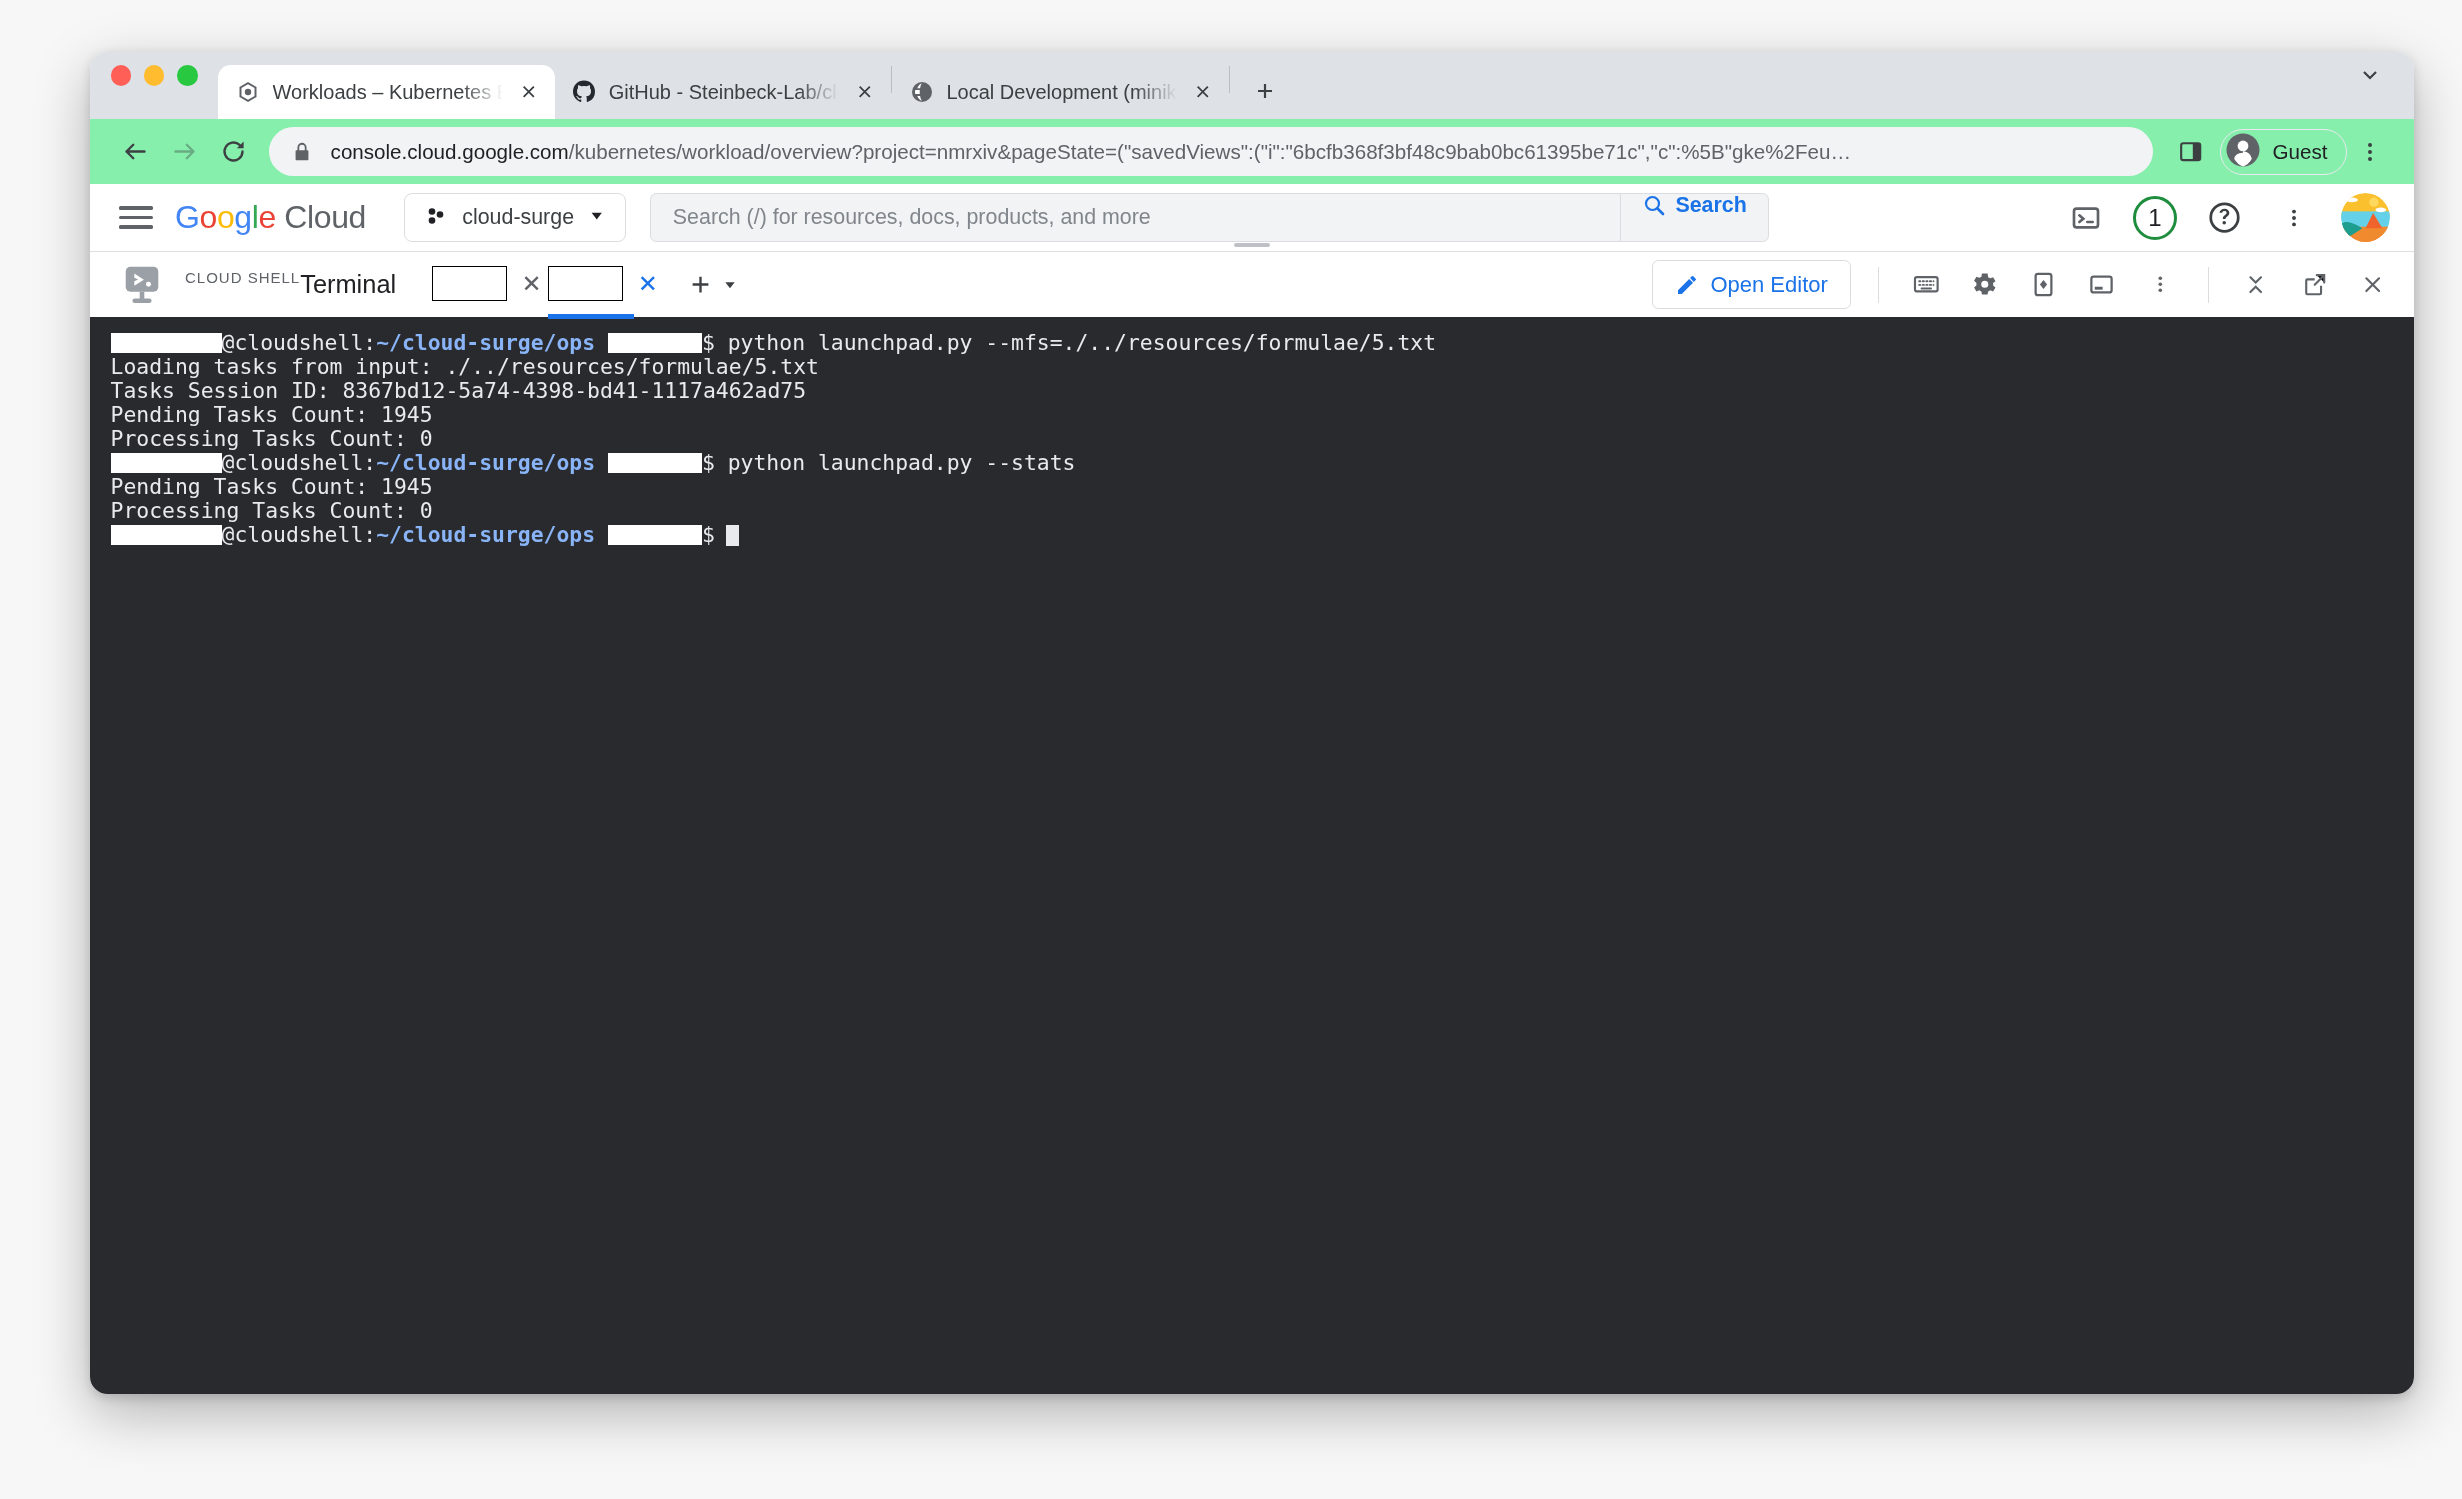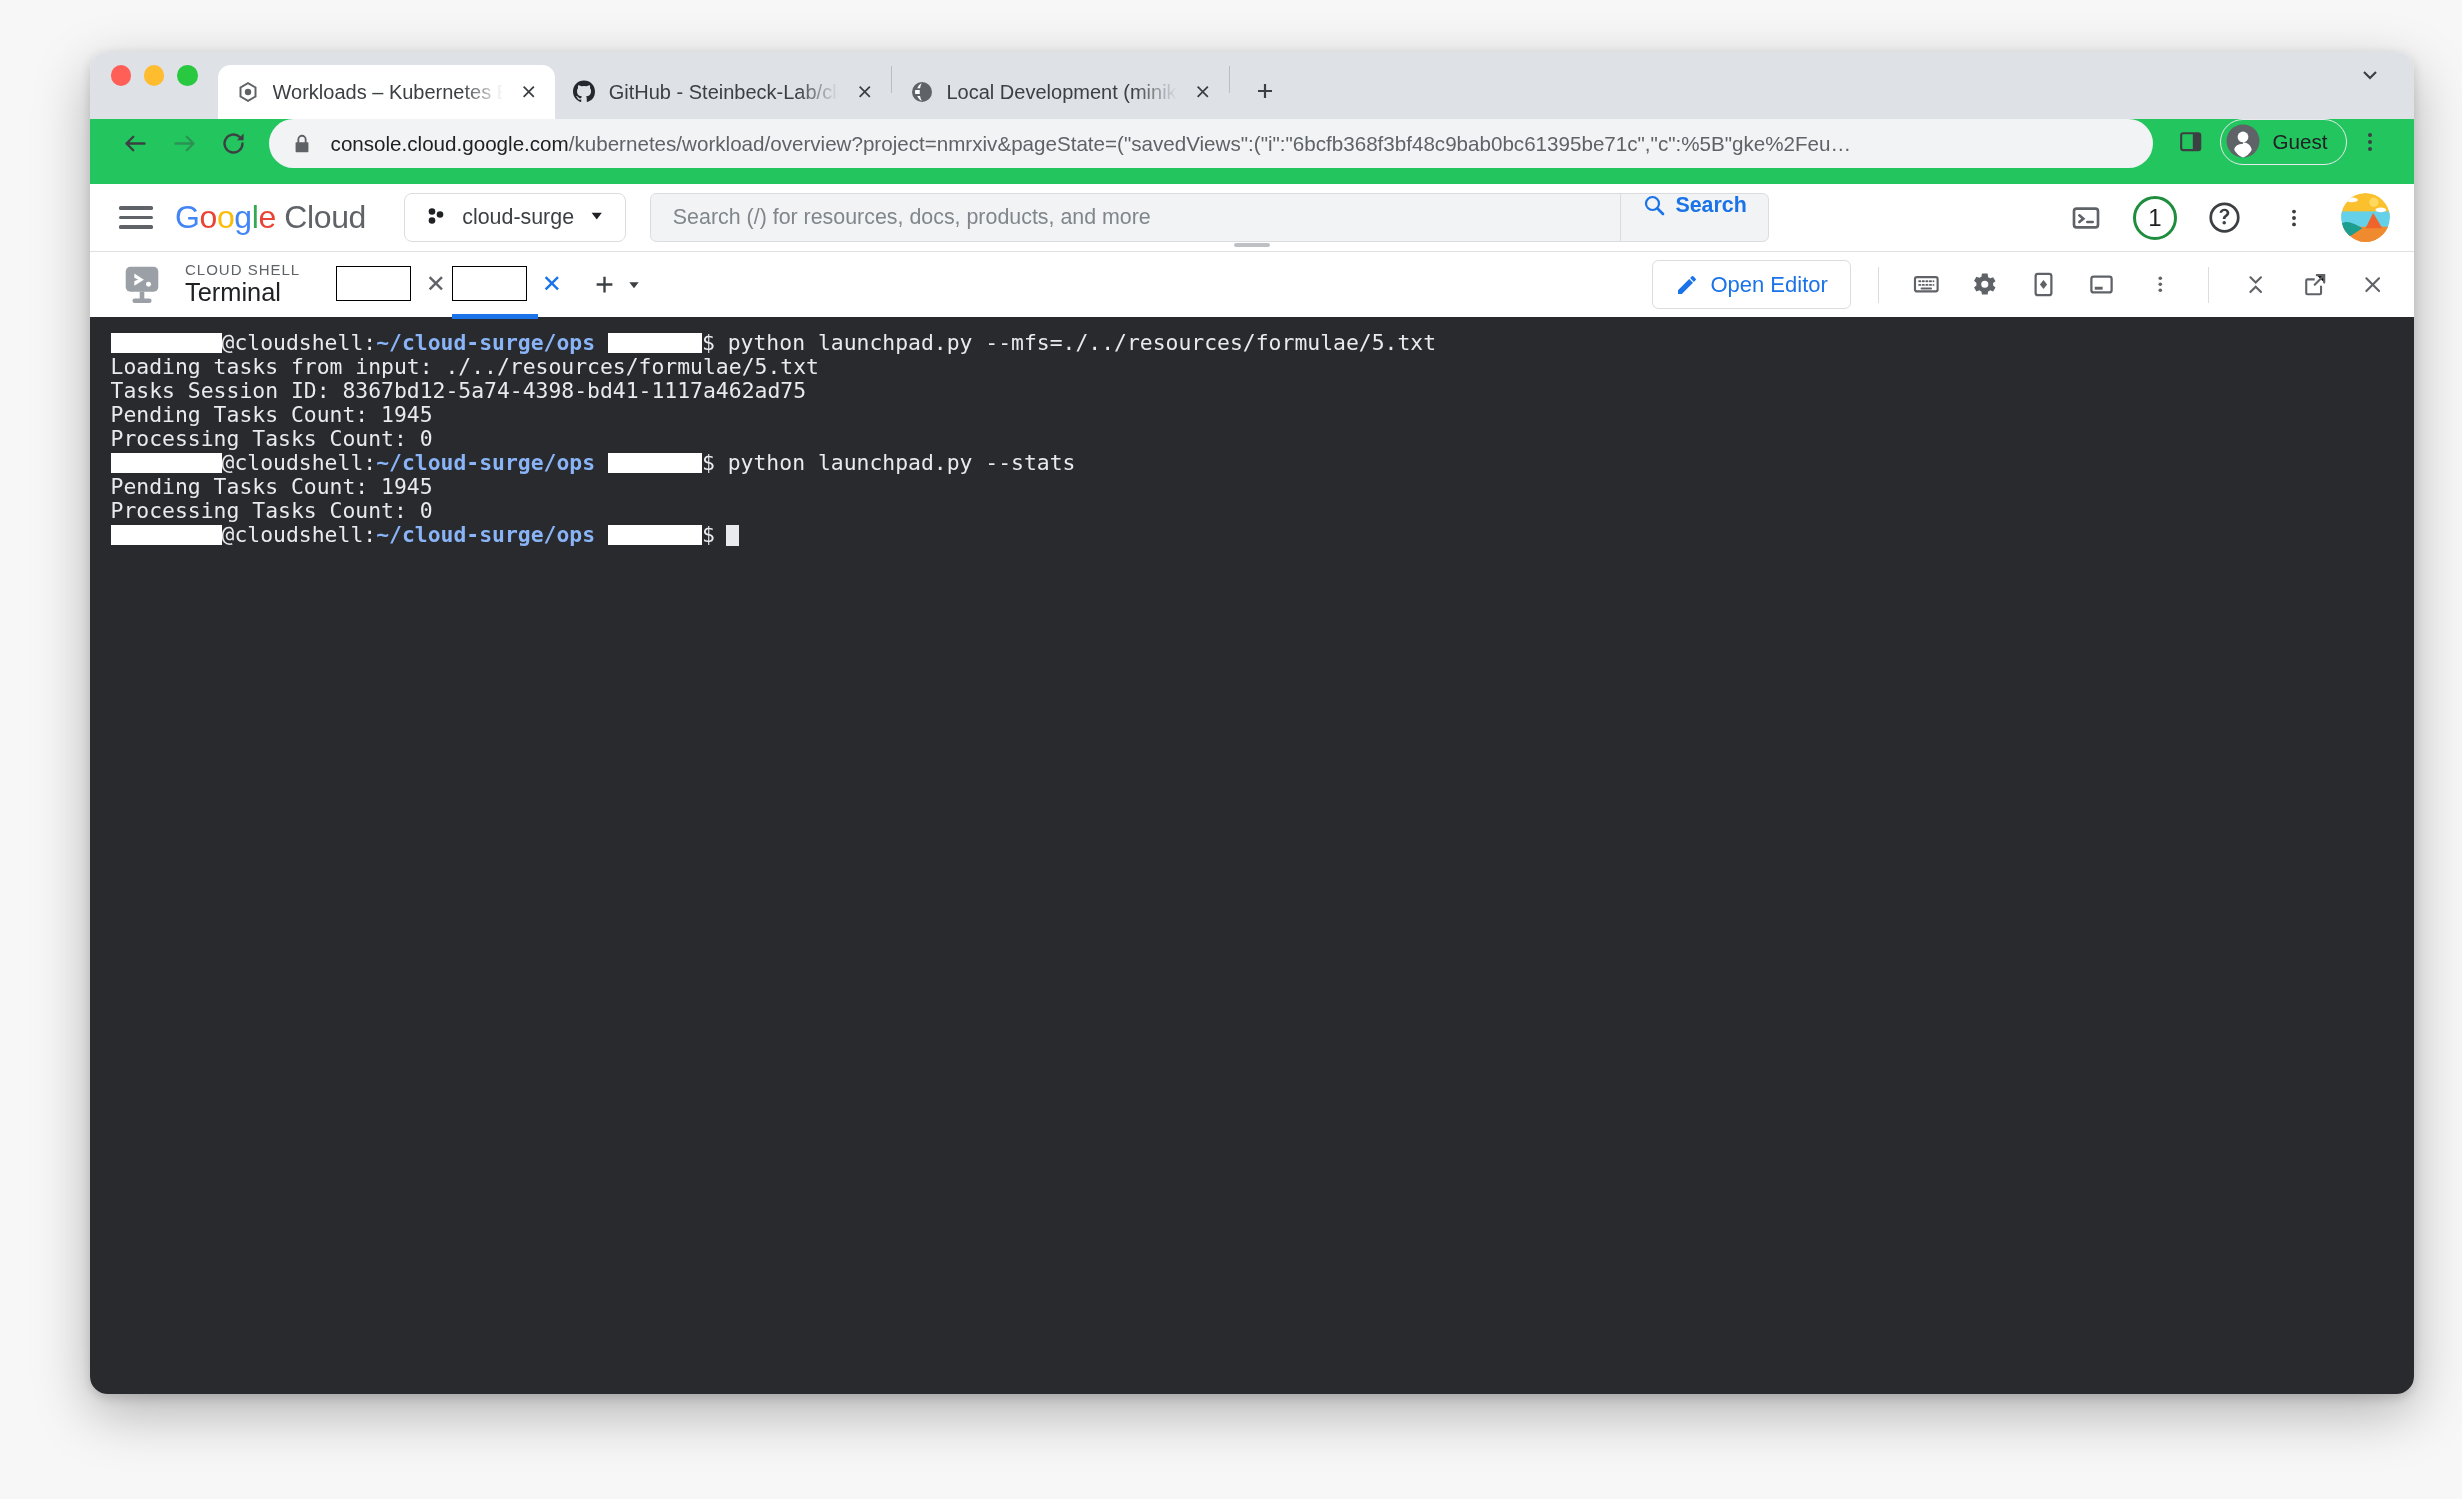--- a/index.html
+++ b/index.html
@@ -64,22 +64,22 @@
   .newtab {
     width: 44px; height: 44px; margin: 0 0 6.3px 12.7px;
     display: flex; align-items: center; justify-content: center;
     color: #3c4043;
   }
   .tabstrip-spacer { flex: 1; }
   .caret-down-strip { margin: 0 32px 17.5px 0; color:#3c4043; align-self:center; }
 
   
   .toolbar {
-    height: 65px; background: #22c55e;
-    display: flex; 
+    height: 65px; background: #86efac;
+    display: flex; align-items: center;
     padding: 0 20.6px; flex: none;
   }
   .navbtn {
     width: 49px; height: 49px; border-radius: 50%;
     display: flex; align-items: center; justify-content: center;
     flex: none;
   }
   .navbtn.disabled { opacity: 0.38; }
   .omnibox {
     flex: 1; height: 49px; margin: 0 14.3px 0 11px;
@@ -145,21 +145,21 @@
     font-size: 24px;
   }
   .avatar { width: 49px; height: 49px; border-radius: 50%; overflow: hidden; flex:none; }
 
   
   .cs-bar {
     height: 65px; background: #fff; display: flex; align-items: center;
     padding: 0 20.6px 0 27px; flex: none; position: relative;
   }
   .cs-logo { width: 49px; height: 49px; flex:none; display:flex; align-items:center; justify-content:center; }
-  .cs-titles { margin-left: 19px; display:flex; flex-direction:column; justify-content:center; }
+  .cs-titles { margin-left: 19px; display:flex; flex-direction:row; justify-content:center; }
   .cs-eyebrow { font-size: 15px; color: #5f6368; letter-spacing: 1px; line-height: 1.1; }
   .cs-title { font-size: 25.4px; color: #202124; line-height: 1.15; }
   .cs-tabs { display: flex; align-items: center; margin-left: 36px; gap: 3.2px; }
   .cs-tab { display: flex; align-items: center; gap: 11px; padding-bottom: 1.6px; position: relative; }
   .redact { background: #ffffff; border: 0.8px solid #000; height: 35px; }
   .cs-tab .redact { width: 75px; }
   .cs-x { font-size: 24px; color: #5f6368; width: 27px; text-align:center; }
   .cs-x.blue { color: #1a73e8; }
   .cs-tab.sel::after {
     content:""; position:absolute; left:0; right:27px; bottom:-16px; height:4.8px; background:#1a73e8;

